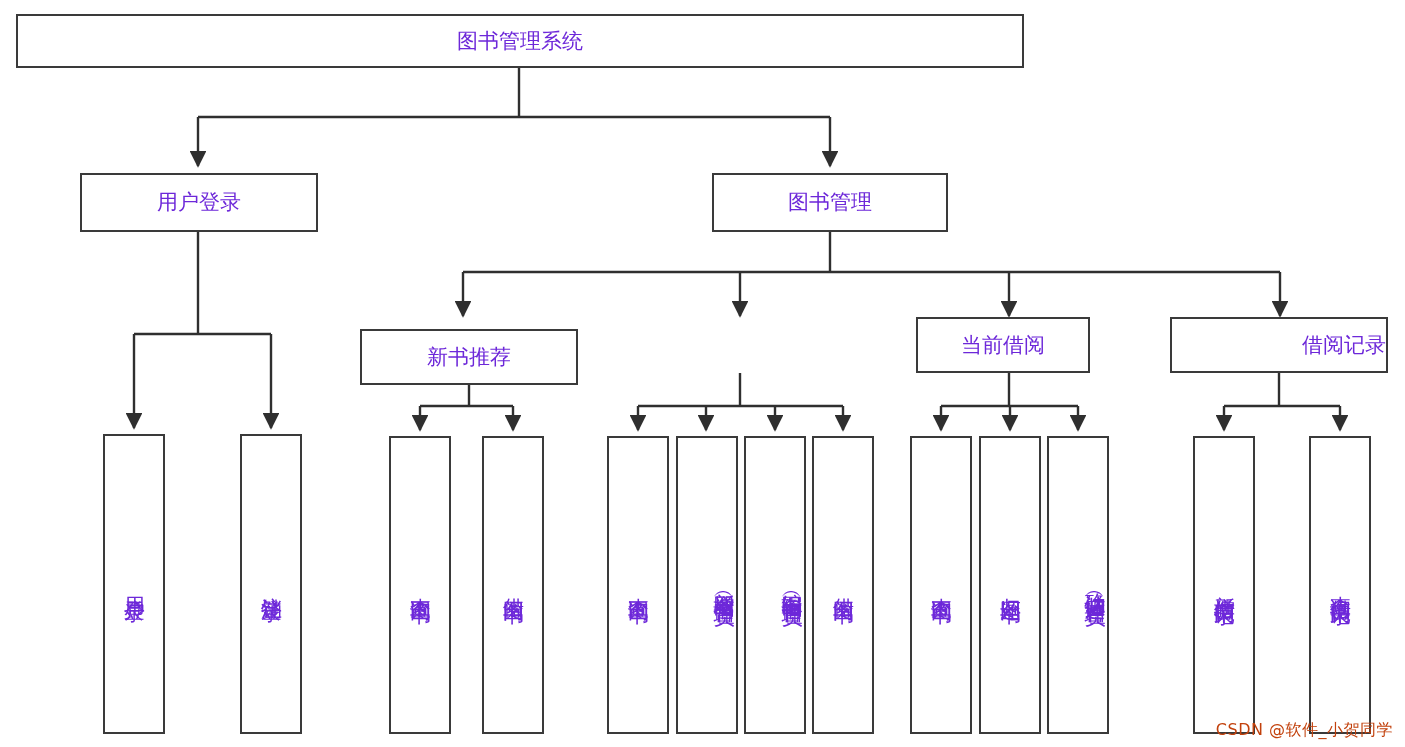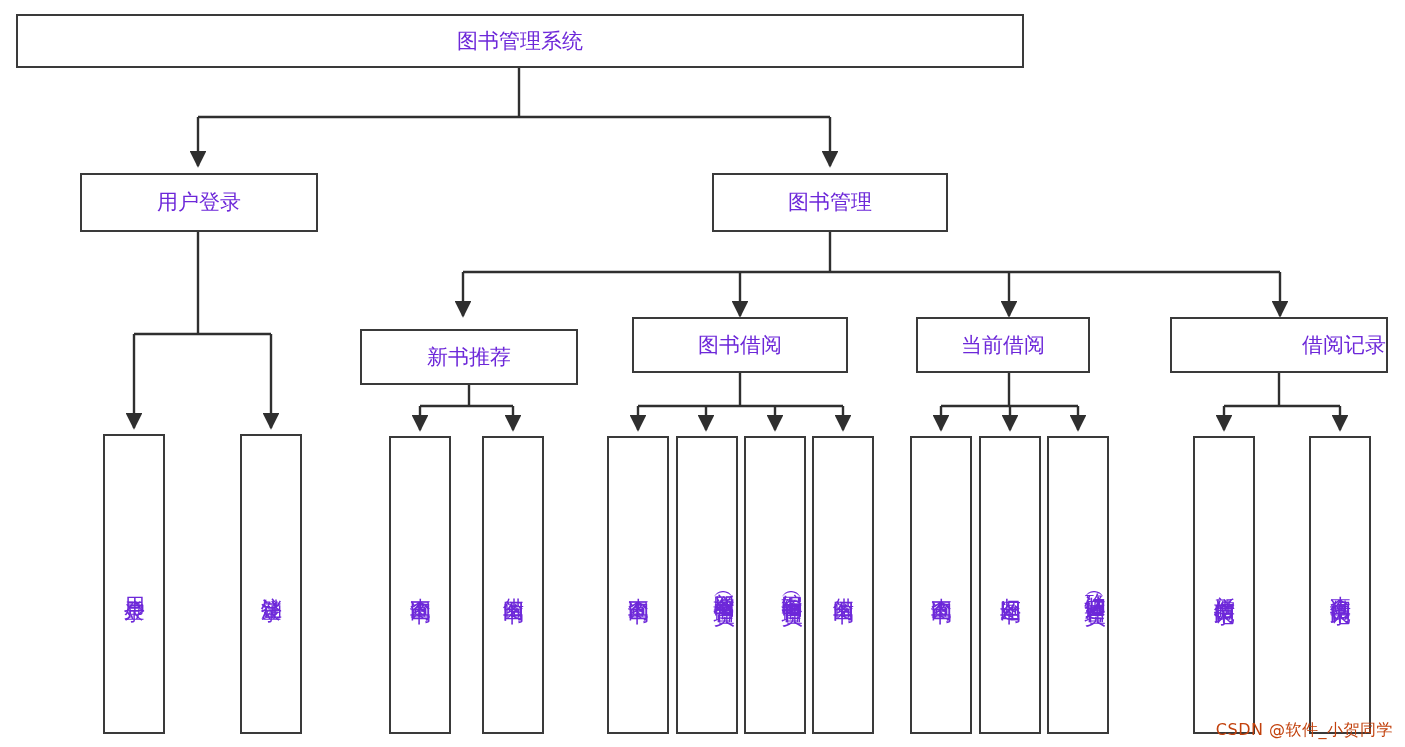--- a/index.html
+++ b/index.html
@@ -123,23 +123,20 @@
   <div class="node horiz" style="left:80px; top:173px; width:238px; height:59px;">
     <span>用户登录</span>
   </div>
   <div class="node horiz" style="left:712px; top:173px; width:236px; height:59px;">
     <span>图书管理</span>
   </div>
 
   <div class="node horiz" style="left:360px; top:317px; width:218px; height:56px;margin-top:12px;">
     <span>新书推荐</span>
   </div>
-  <div class="node horiz" style="left:632px; top:317px; width:216px; height:56px;">
-    <span>图书借阅</span>
-  </div>
   <div class="node horiz" style="left:916px; top:317px; width:174px; height:56px;">
     <span>当前借阅</span>
   </div>
   <div class="node horiz" style="left:1170px; top:317px; width:218px; height:56px;justify-content:flex-end;">
     <span>借阅记录</span>
   </div>
 
   <div class="node vert mid" style="left:103px; top:434px; width:62px; height:300px;">
     <span>用户登录</span>
   </div>

